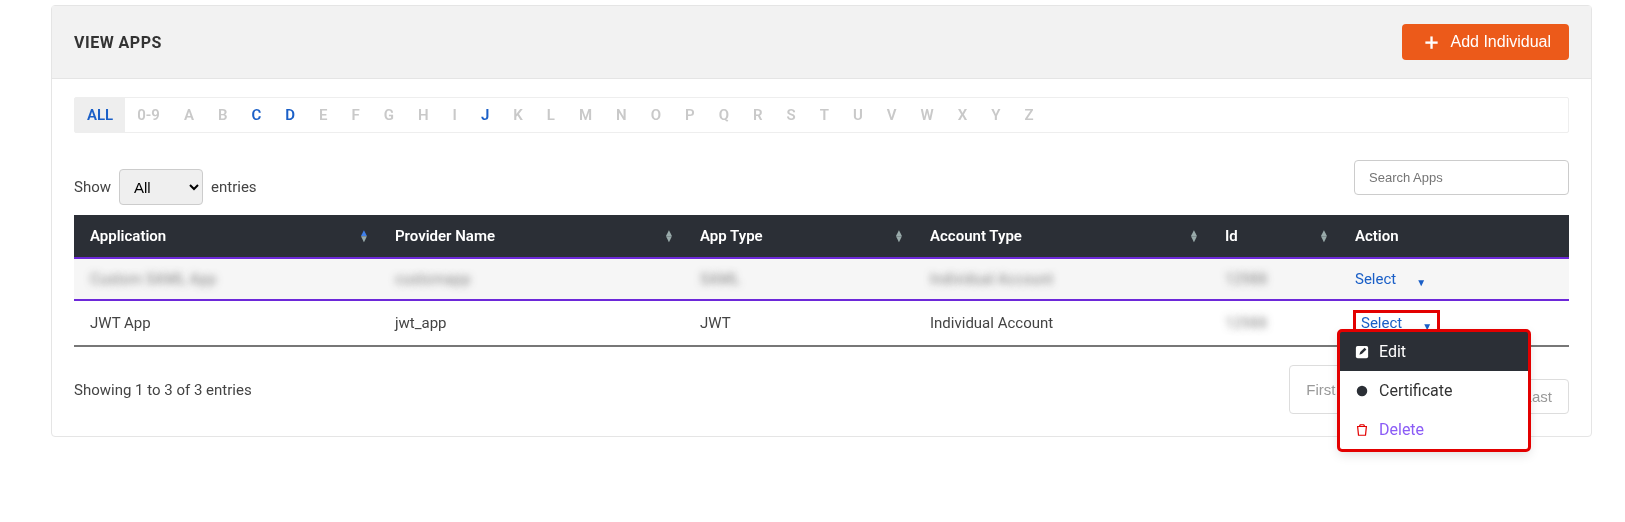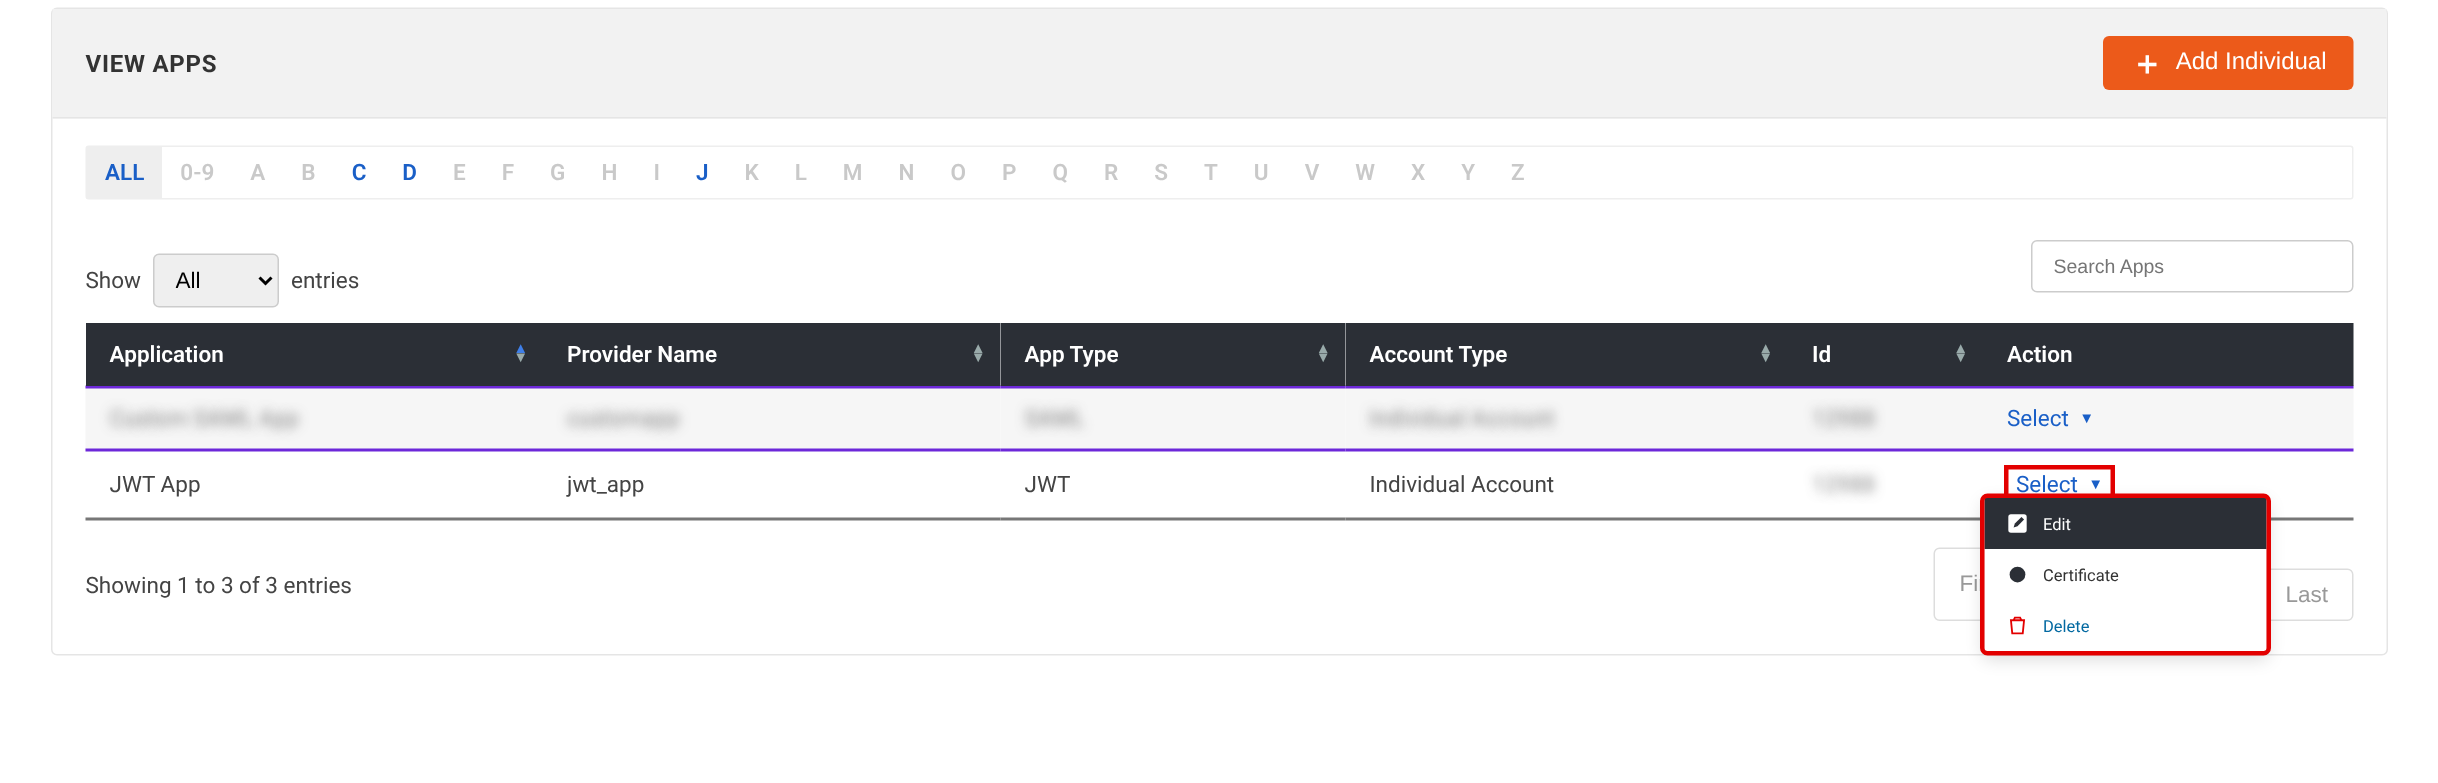--- a/index.html
+++ b/index.html
@@ -1,17 +1,17 @@
 <!DOCTYPE html>
 <html><head>
 <meta charset="utf-8">
 <style>
   * { box-sizing: border-box; margin:0; padding:0; }
   body { font-family: -apple-system, BlinkMacSystemFont, "Segoe UI", Roboto, Arial, sans-serif; background:#fff; color:#333; font-size:15px; }
-  .outer { width:1625px; height:522px; padding:5px 33px 0 34px; }
+  .outer { width:1625px; height:522px; padding:5px 33px 0 51px; }
   .card { border:1px solid #e5e5e5; border-radius:4px; background:#fff; }
   .card-header { background:#f2f2f2; display:flex; justify-content:space-between; align-items:center; padding:18px 22px; border-bottom:1px solid #e5e5e5;}
   .card-title { font-size:16px; font-weight:700; color:#333; letter-spacing:.5px; }
   .btn-primary { background:#ec5a1a; color:#fff; border:none; border-radius:4px; padding:9px 18px; font-size:16px; display:flex; align-items:center; gap:8px; cursor:pointer; font-weight:500;}
   .btn-primary span.plus { font-size:22px; font-weight:700; line-height:0; }
   .card-body { padding:18px 22px 22px 22px; }
   .alpha-row { display:flex; gap:0; flex-wrap:wrap; border:1px solid #eee; border-radius:2px; margin-bottom:16px;}
   .alpha-pill { padding:8px 12px; font-size:15px; font-weight:600; color:#c9c9c9; cursor:pointer; }
   .alpha-pill.haslink { color:#1a5fc7; }
   .alpha-pill.active { background:#eeeeee; color:#1a5fc7; }
@@ -21,34 +21,34 @@
   .search-wrap input { padding:9px 14px; border:1px solid #ccc; border-radius:4px; font-size:13px; width:215px; }
   table.data { width:100%; border-collapse:collapse; }
   table.data thead th { background:#2b2f36; color:#fff; font-weight:600; text-align:left; padding:12px 16px; font-size:15px; position:relative;margin-left:39px; }
   table.data thead th .sort { position:absolute; right:10px; top:50%; transform:translateY(-50%); display:flex; flex-direction:column; gap:0; line-height:6px; font-size:10px; color:#9aa; }
   table.data thead th .sort .up.active { color:#3f7fe8; }
   table.data tbody td { padding:11px 16px; color:#444; border-top:2px solid #6d28d9;}
   table.data tbody tr:nth-child(odd) { background:#f6f6f6; }
   table.data tbody tr:nth-child(even) { background:#fff; }
   table.data tbody tr:last-child td { border-bottom:2px solid #777; }
   .blur { color:transparent; text-shadow:0 0 7px rgba(80,80,80,0.7); user-select:none; }
-  .select-link { color:#1a5fc7; cursor:pointer; display:inline-flex; align-items:center; gap:7px; font-size:15px; }
+  .select-link { color:#1a5fc7; cursor:pointer; display:inline-flex; align-items:flex-end; gap:20px; font-size:15px; }
   .select-link .caret { font-size:10px; }
   .select-highlight { outline:3px solid #e30000; outline-offset:-1px; padding:2px 6px; }
   .table-footer { display:flex; justify-content:space-between; align-items:center; margin-top:18px; }
   .table-info { color:#444; }
   .pager { display:flex; }
   .pager button { background:#fff; border:1px solid #ddd; color:#999; padding:8px 16px; font-size:15px; margin-left:-1px; cursor:not-allowed; }
   .pager button:first-child { border-radius:4px 0 0 4px; }
   .pager button:last-child { border-radius:0 4px 4px 0;margin-top:14px; }
   
   .dropdown { position:absolute; background:#fff; border:1px solid #ddd; box-shadow:0 4px 12px rgba(0,0,0,.15); border-radius:3px; width:190px; outline:3px solid #e30000; outline-offset:-1px;}
-  .dropdown .item { display:flex; align-items:center; gap:9px; padding:10px 14px; font-size:11px; color:#333; cursor:pointer;}
+  .dropdown .item { display:flex; align-items:center; gap:9px; padding:10px 14px; font-size:16px; color:#333; cursor:pointer;}
   .dropdown .item.active { background:#2b2f36; color:#fff; }
-  .dropdown .item.delete { color:#0369a1; }
+  .dropdown .item.delete { color:#8b5cf6; }
   .dropdown .icon { width:16px; display:inline-flex; justify-content:center;}
   .posrel { position:relative; }
   
   svg { display:block; }
 </style>
 </head>
 <body>
 
 <div class="outer">
 <div class="card">

